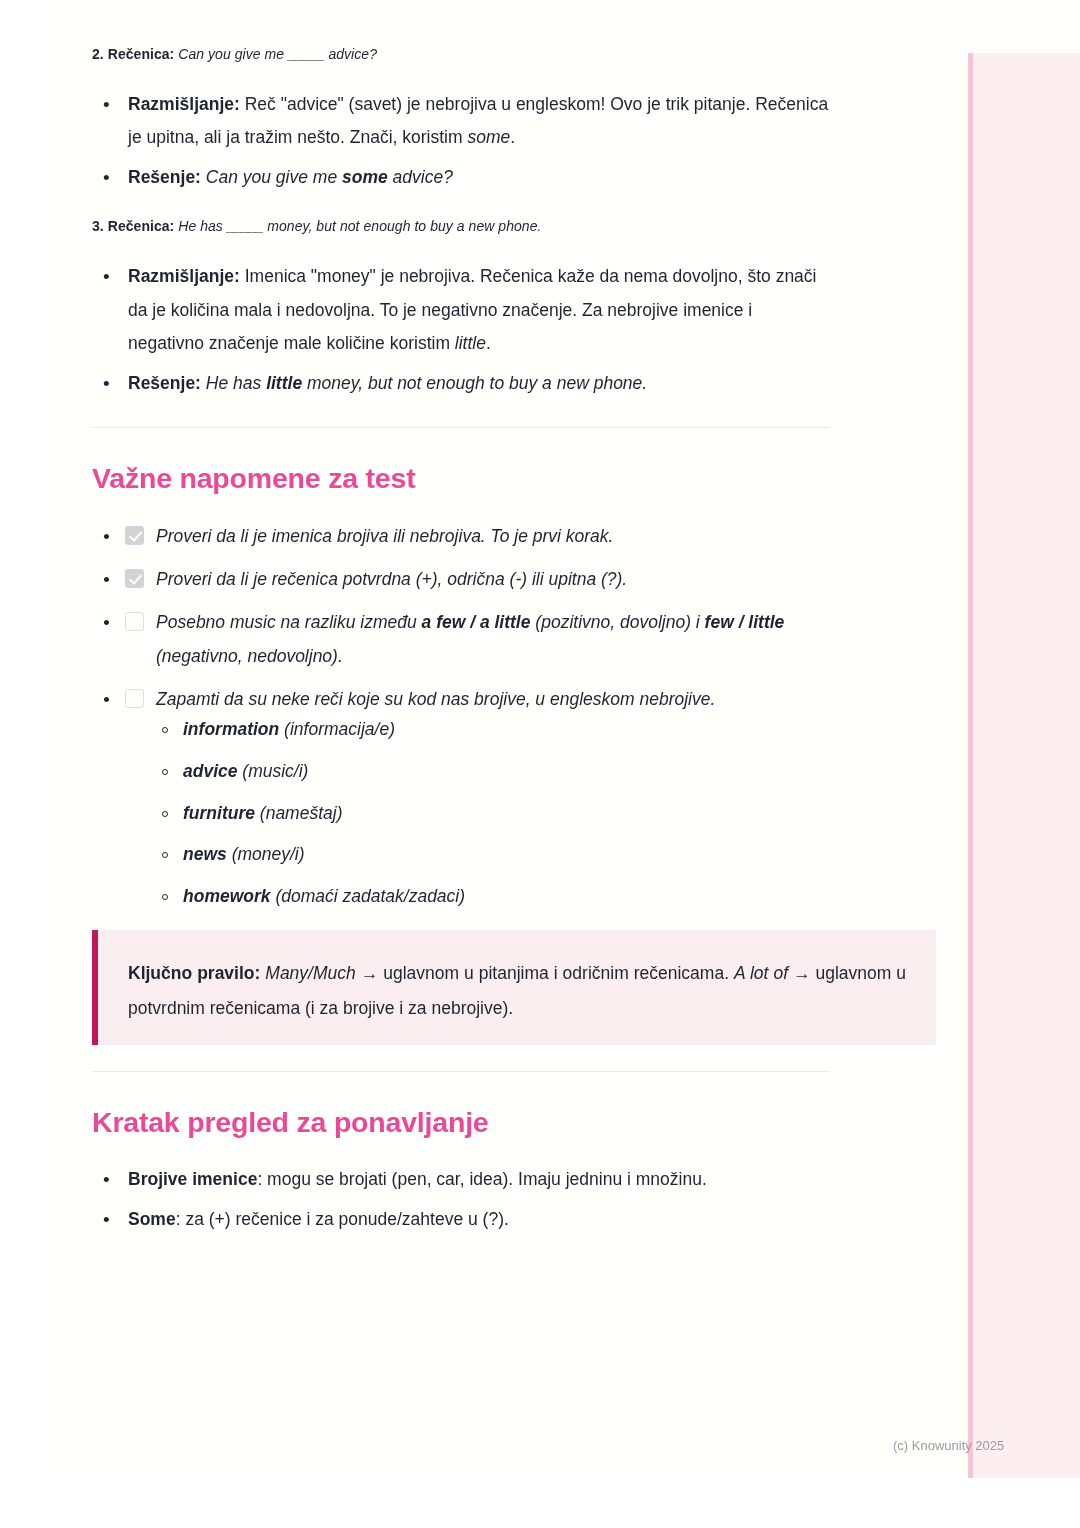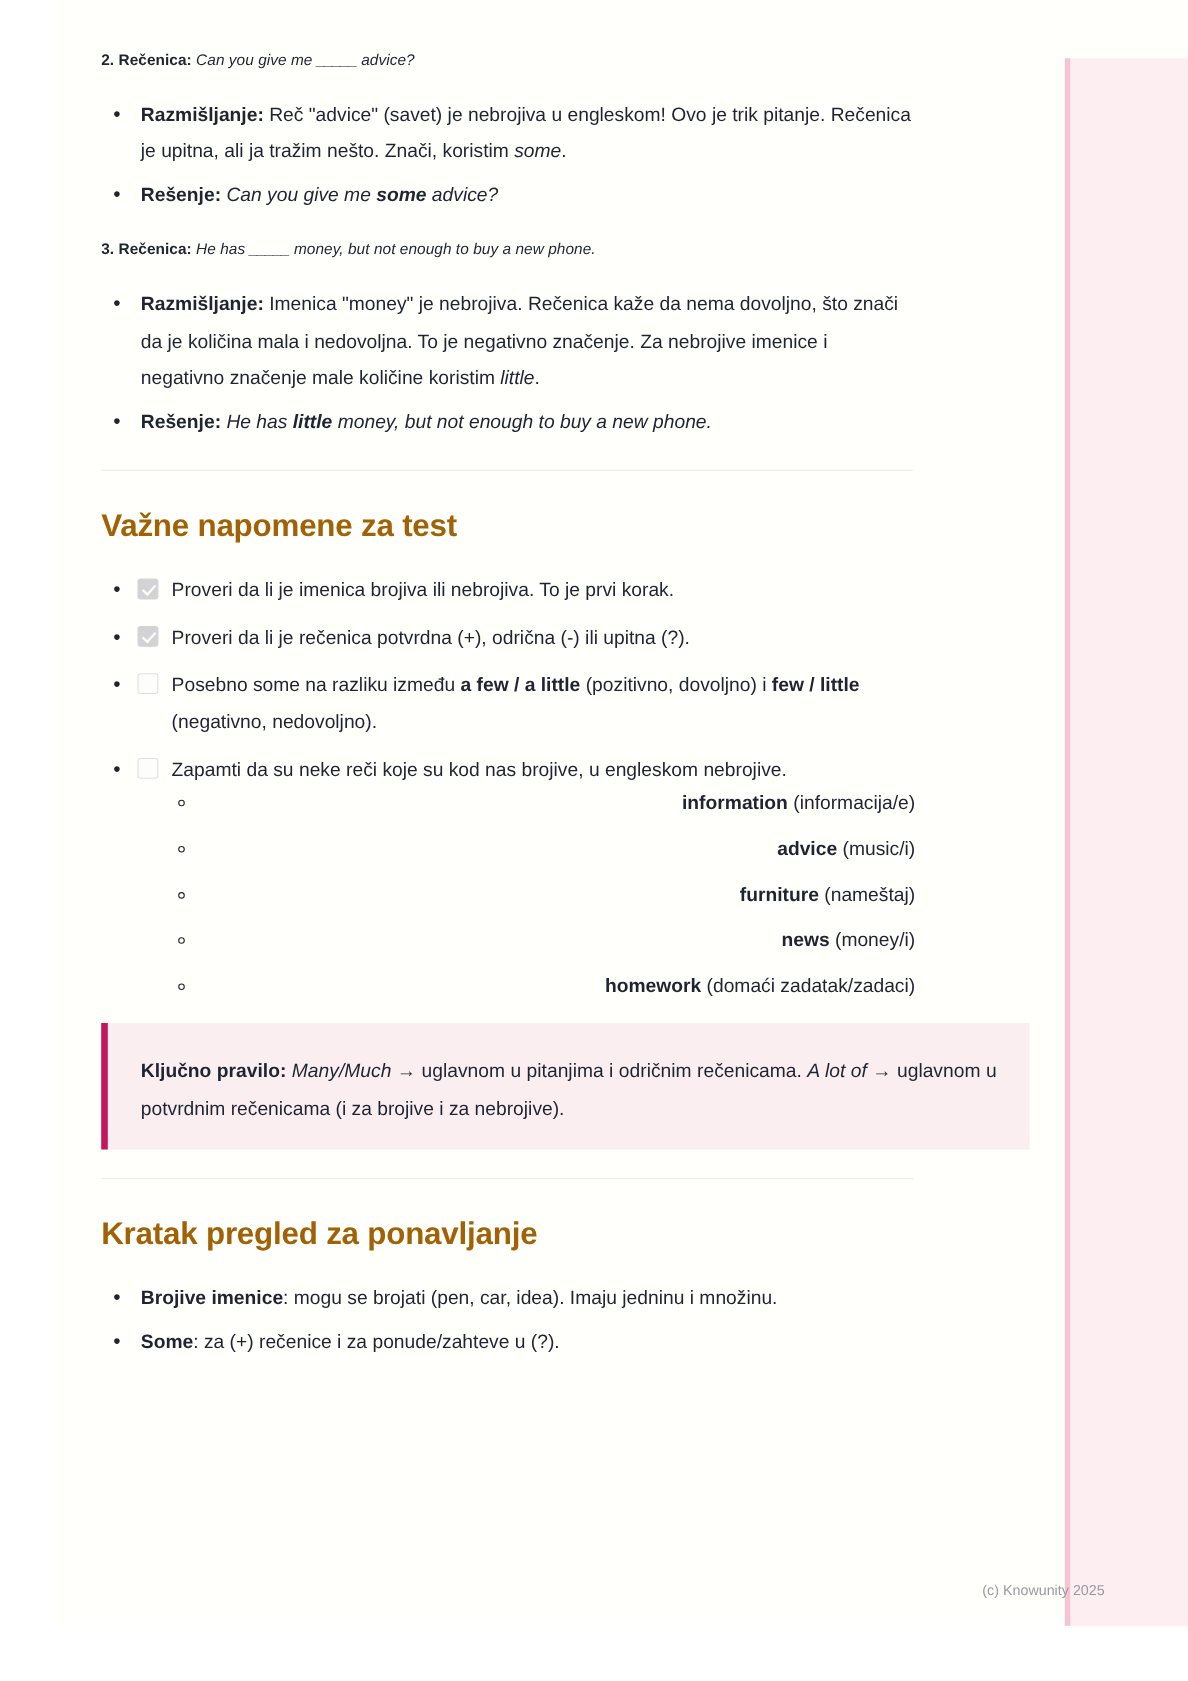--- a/index.html
+++ b/index.html
@@ -94,32 +94,33 @@
   .divider {
     height: 1px;
     background: #e9e9ef;
     border: 0;
     margin: 26px 0 34px 0;
     width: 738px;
   }
 
   
   h2.sec {
-    color: #a16207;
+    color: #ec4899;
     font-size: 28.5px;
     font-weight: bold;
     margin: 0 0 24px 0;
     letter-spacing: -0.2px;
   }
 
   
   ul.checklist {
     list-style: none;
     margin: 0 0 10px 0;
     padding: 0;
+    font-style: italic;
   }
   ul.checklist > li {
     position: relative;
     padding-left: 64px;
     font-size: 17.5px;
     line-height: 1.95;
     margin-bottom: 9px;
   }
   ul.checklist > li::before {
     content: "•";
@@ -156,21 +157,20 @@
   .cbox.off {
     background: #fdfdfb;
     border: 1.4px solid #dfdfe3;
   }
 
   
   ul.sublist {
     list-style: none;
     margin: 2px 0 0 0;
     padding: 0;
-    text-align: right;
   }
   ul.sublist > li {
     position: relative;
     padding-left: 27px;
     font-size: 17.5px;
     line-height: 1.3;
     margin-bottom: 19px;
   }
   ul.sublist > li::before {
     content: "";
@@ -257,21 +257,21 @@
       <li>
         <span class="cbox on"></span>
         <span>Proveri da li je imenica brojiva ili nebrojiva. To je prvi korak.</span>
       </li>
       <li>
         <span class="cbox on"></span>
         <span>Proveri da li je rečenica potvrdna (+), odrična (-) ili upitna (?).</span>
       </li>
       <li>
         <span class="cbox off"></span>
-        <span>Posebno some na razliku između </span><span class="b">a few / a little</span><span> (pozitivno, dovoljno) i </span><span class="b">few / little</span><span> (negativno, nedovoljno).</span>
+        <span>Posebno music na razliku između </span><span class="b">a few / a little</span><span> (pozitivno, dovoljno) i </span><span class="b">few / little</span><span> (negativno, nedovoljno).</span>
       </li>
       <li>
         <span class="cbox off"></span>
         <span>Zapamti da su neke reči koje su kod nas brojive, u engleskom nebrojive.</span>
 
         <ul class="sublist">
           <li><span class="b">information</span><span> (informacija/e)</span></li>
           <li><span class="b">advice</span><span> (music/i)</span></li>
           <li><span class="b">furniture</span><span> (nameštaj)</span></li>
           <li><span class="b">news</span><span> (money/i)</span></li>

